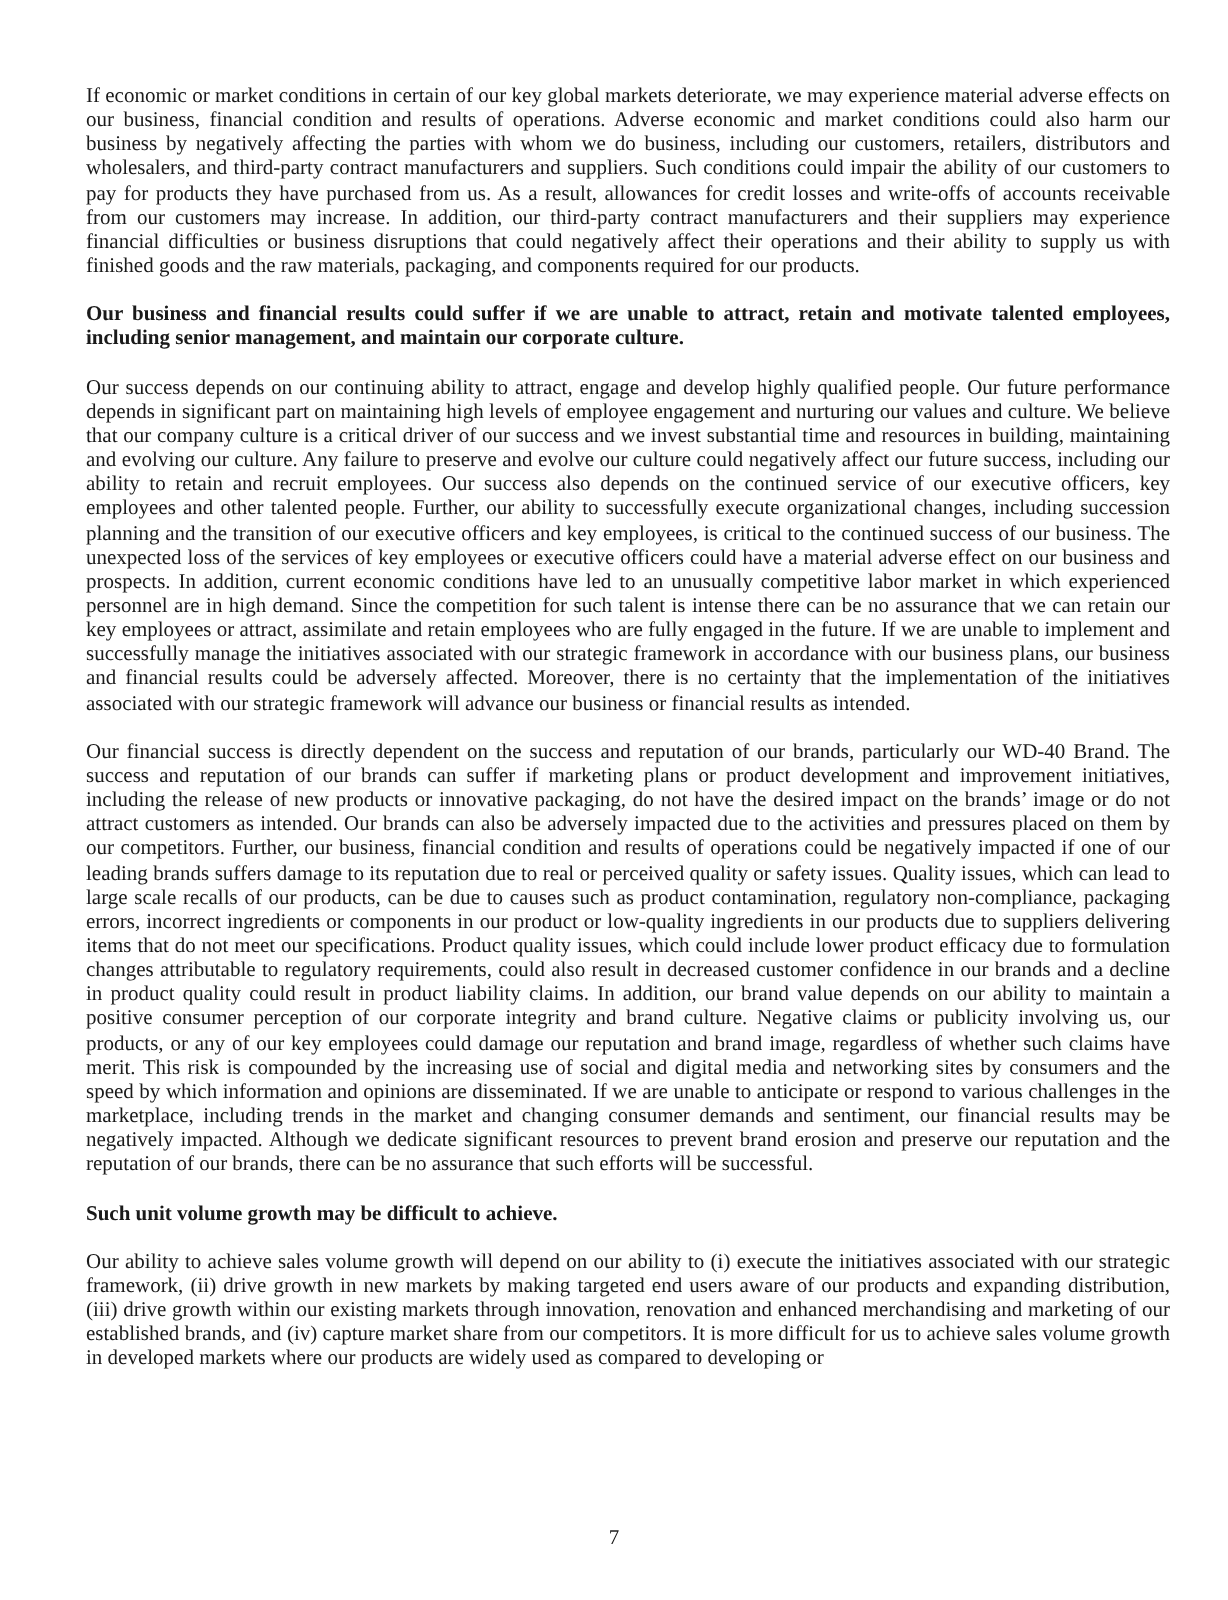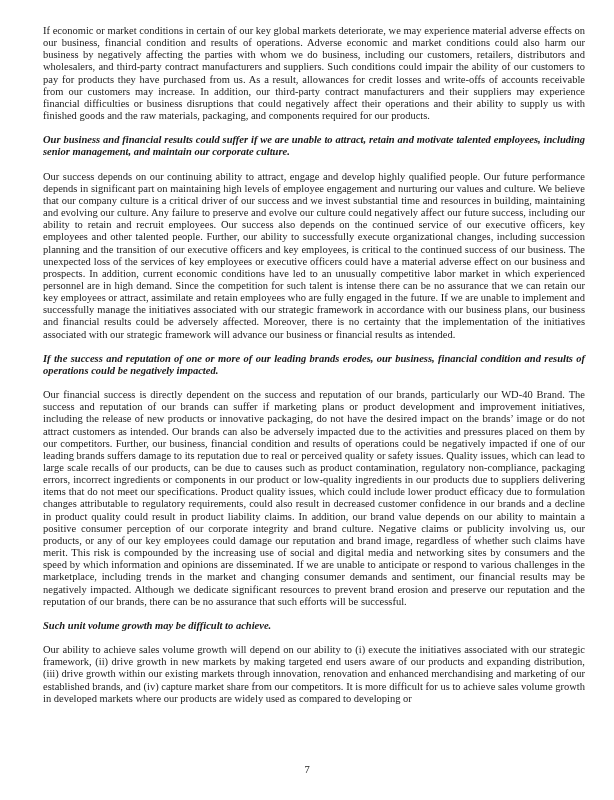--- a/index.html
+++ b/index.html
@@ -7,32 +7,32 @@
     background: #ffffff;
     width: 614px;
     height: 800px;
     overflow: hidden;
   }
   .page {
     position: relative;
     width: 614px;
     height: 800px;
     background: #ffffff;
-    padding: 25px 29px 0 43px;
+    padding: 43px 29px 0 43px;
     font-family: "Liberation Serif", "DejaVu Serif", serif;
     font-size: 10.5px;
     line-height: 12.15px;
     color: #1a1a1a;
   }
   .block { 
     text-align: justify;
     margin-bottom: 12px;
   }
   .para { font-weight: normal; font-style: normal; }
-  .heading { font-weight: bold; font-style: italic; }
+  .heading { font-weight: bold; }
   .page-number {
     position: absolute;
     top: 764px;
     left: 0;
     width: 614px;
     text-align: center;
     font-size: 10.5px;
     color: #1a1a1a;
   }
 </style>
@@ -40,21 +40,20 @@
 <body>
 
 <div class="page">
 
   <p class="block para">If economic or market conditions in certain of our key global markets deteriorate, we may experience material adverse effects on our business, financial condition and results of operations. Adverse economic and market conditions could also harm our business by negatively affecting the parties with whom we do business, including our customers, retailers, distributors and wholesalers, and third-party contract manufacturers and suppliers. Such conditions could impair the ability of our customers to pay for products they have purchased from us. As a result, allowances for credit losses and write-offs of accounts receivable from our customers may increase. In addition, our third-party contract manufacturers and their suppliers may experience financial difficulties or business disruptions that could negatively affect their operations and their ability to supply us with finished goods and the raw materials, packaging, and components required for our products.</p>
 
   <p class="block heading">Our business and financial results could suffer if we are unable to attract, retain and motivate talented employees, including senior management, and maintain our corporate culture.</p>
 
   <p class="block para">Our success depends on our continuing ability to attract, engage and develop highly qualified people. Our future performance depends in significant part on maintaining high levels of employee engagement and nurturing our values and culture. We believe that our company culture is a critical driver of our success and we invest substantial time and resources in building, maintaining and evolving our culture. Any failure to preserve and evolve our culture could negatively affect our future success, including our ability to retain and recruit employees. Our success also depends on the continued service of our executive officers, key employees and other talented people. Further, our ability to successfully execute organizational changes, including succession planning and the transition of our executive officers and key employees, is critical to the continued success of our business. The unexpected loss of the services of key employees or executive officers could have a material adverse effect on our business and prospects. In addition, current economic conditions have led to an unusually competitive labor market in which experienced personnel are in high demand. Since the competition for such talent is intense there can be no assurance that we can retain our key employees or attract, assimilate and retain employees who are fully engaged in the future. If we are unable to implement and successfully manage the initiatives associated with our strategic framework in accordance with our business plans, our business and financial results could be adversely affected. Moreover, there is no certainty that the implementation of the initiatives associated with our strategic framework will advance our business or financial results as intended.</p>
 
-  <p class="block heading">If the success and reputation of one or more of our leading brands erodes, our business, financial condition and results of operations could be negatively impacted.</p>
 
   <p class="block para">Our financial success is directly dependent on the success and reputation of our brands, particularly our WD-40 Brand. The success and reputation of our brands can suffer if marketing plans or product development and improvement initiatives, including the release of new products or innovative packaging, do not have the desired impact on the brands’ image or do not attract customers as intended. Our brands can also be adversely impacted due to the activities and pressures placed on them by our competitors. Further, our business, financial condition and results of operations could be negatively impacted if one of our leading brands suffers damage to its reputation due to real or perceived quality or safety issues. Quality issues, which can lead to large scale recalls of our products, can be due to causes such as product contamination, regulatory non-compliance, packaging errors, incorrect ingredients or components in our product or low-quality ingredients in our products due to suppliers delivering items that do not meet our specifications. Product quality issues, which could include lower product efficacy due to formulation changes attributable to regulatory requirements, could also result in decreased customer confidence in our brands and a decline in product quality could result in product liability claims. In addition, our brand value depends on our ability to maintain a positive consumer perception of our corporate integrity and brand culture. Negative claims or publicity involving us, our products, or any of our key employees could damage our reputation and brand image, regardless of whether such claims have merit. This risk is compounded by the increasing use of social and digital media and networking sites by consumers and the speed by which information and opinions are disseminated. If we are unable to anticipate or respond to various challenges in the marketplace, including trends in the market and changing consumer demands and sentiment, our financial results may be negatively impacted. Although we dedicate significant resources to prevent brand erosion and preserve our reputation and the reputation of our brands, there can be no assurance that such efforts will be successful.</p>
 
   <p class="block heading">Such unit volume growth may be difficult to achieve.</p>
 
   <p class="block para">Our ability to achieve sales volume growth will depend on our ability to (i) execute the initiatives associated with our strategic framework, (ii) drive growth in new markets by making targeted end users aware of our products and expanding distribution, (iii) drive growth within our existing markets through innovation, renovation and enhanced merchandising and marketing of our established brands, and (iv) capture market share from our competitors. It is more difficult for us to achieve sales volume growth in developed markets where our products are widely used as compared to developing or</p>
 
   <div class="page-number">7</div>
 
 </div>

